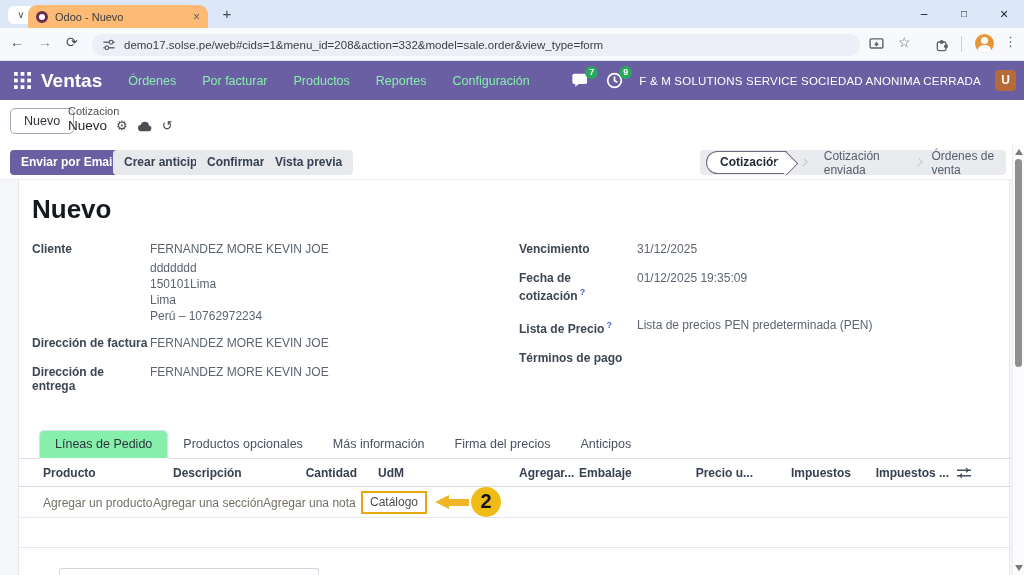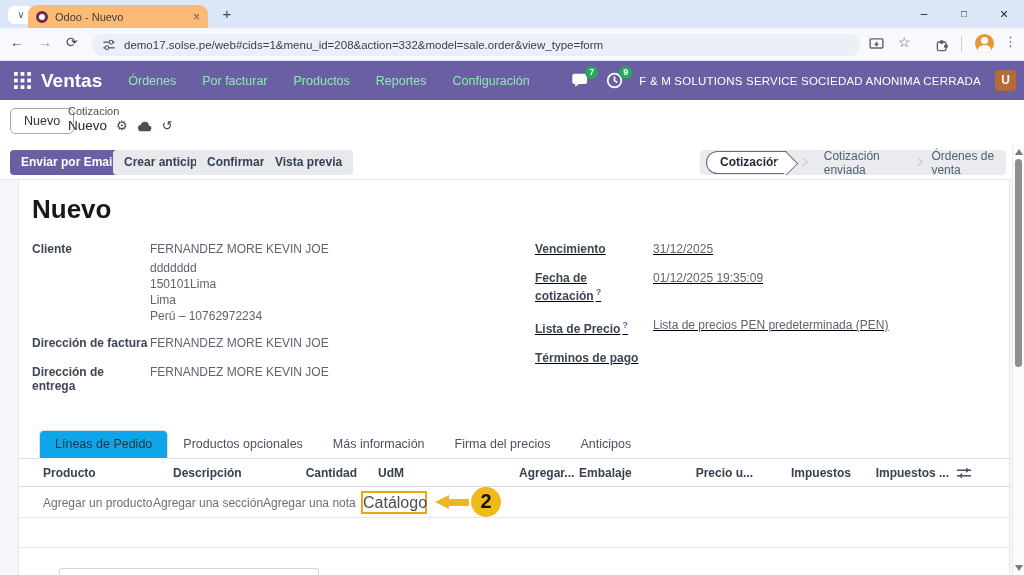--- a/index.html
+++ b/index.html
@@ -86,47 +86,47 @@
   #stage-1 { margin-left:8px; }
 
   
   #page-bg { position:absolute; left:0; top:180px; width:1024px; height:395px; background:#f5f6f9; }
   #sheet { position:absolute; left:18px; top:180px; width:992px; height:395px; background:#fff;
     border-left:1px solid #e4e7ec; border-right:1px solid #e4e7ec; }
   #form-title { position:absolute; left:13px; top:14px; font-size:26px; font-weight:bold; color:#15191f; }
 
   .fcol { position:absolute; top:62px; }
   #fcol-left { left:13px; width:460px; }
-  #fcol-right { left:516px; width:470px;text-decoration:underline; }
+  #fcol-right { left:500px; width:470px; }
   .frow { display:flex; font-size:12px; line-height:14px; }
   .flabel { width:118px; flex:none; font-weight:bold; color:#3d4653; }
   .fvalue { color:#5c6570; }
   .fhelp { color:#4a5fc8; font-size:9px; vertical-align:super; margin-left:2px; }
   .addr-line { font-size:12px; color:#5c6570; line-height:16px; margin-left:118px; }
   #addr-block { margin-top:4px; margin-bottom:12px; }
   .mb16 { margin-bottom:15px; }
   #fcol-right .frow { margin-bottom:15px; }
 
   
   #tabs { position:absolute; left:0; top:251px; width:992px; height:28px; border-bottom:1px solid #dce0e6;
     display:flex; align-items:flex-end; padding-left:20px; }
   .tab { font-size:12.5px; color:#49525e; padding:6px 15px 7px; }
   .tab-active { border:1px solid #dce0e6; border-bottom:1px solid #fff; margin-bottom:-1px;
-    border-radius:5px 5px 0 0; background:#0ea5e9; color:#2d343d; }
+    border-radius:5px 5px 0 0; background:#86efac; color:#2d343d; }
 
   
   #olist-head { position:absolute; left:0; top:279px; width:992px; height:28px; border-bottom:1px solid #d7dbe1; }
   .col { position:absolute; top:7px; font-size:12px; font-weight:bold; color:#374151; white-space:nowrap; }
   .col-r { text-align:right; }
 
   
   #add-row { position:absolute; left:0; top:307px; width:992px; height:31px; border-bottom:1px solid #e6e9ee; }
   .add-link { position:absolute; top:9px; font-size:12px; color:#756f66; }
   #catalog-box { position:absolute; left:342px; top:4px; width:66px; height:23px; background:#fff;
-    border:2px solid #e9a80b; font-size:16px; color:#4c4c4c; text-align:center; line-height:19px; }
+    border:2px solid #e9a80b; font-size:12px; color:#4c4c4c; text-align:center; line-height:19px; }
   #annot-arrow { position:absolute; left:416px; top:9px; width:34px; height:13px; }
   #annot-arrow .shaft { position:absolute; right:0; top:3px; width:20px; height:7px; background:#f0b429; border-radius:1px; }
   #annot-arrow .head { position:absolute; left:0; top:-1px; width:0; height:0;
     border-top:7.5px solid transparent; border-bottom:7.5px solid transparent; border-right:14px solid #f0b429; }
   #annot-badge { position:absolute; left:452px; top:0px; width:30px; height:30px; border-radius:50%;
     background:#f0bb17; color:#111; font-size:20px; font-weight:bold; text-align:center; line-height:29px; }
 
   #empty-row-border { position:absolute; left:0; top:367px; width:992px; height:0; border-bottom:1px solid #e6e9ee; }
   #bottom-peek { position:absolute; left:40px; top:388px; width:260px; height:8px; background:#fff;
     border:1px solid #d3d8df; border-bottom:none; border-radius:3px 3px 0 0; }

